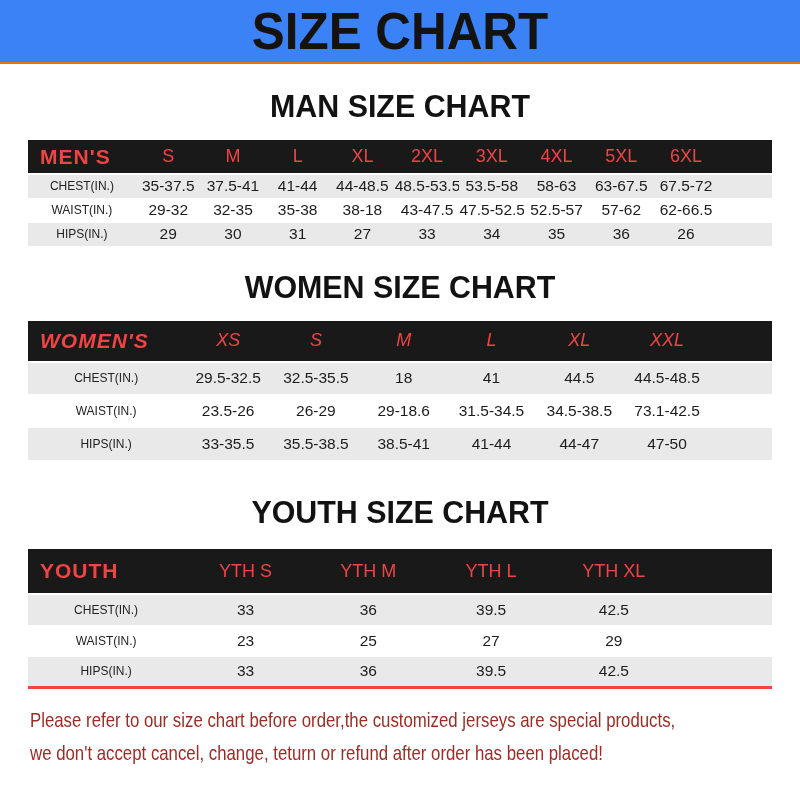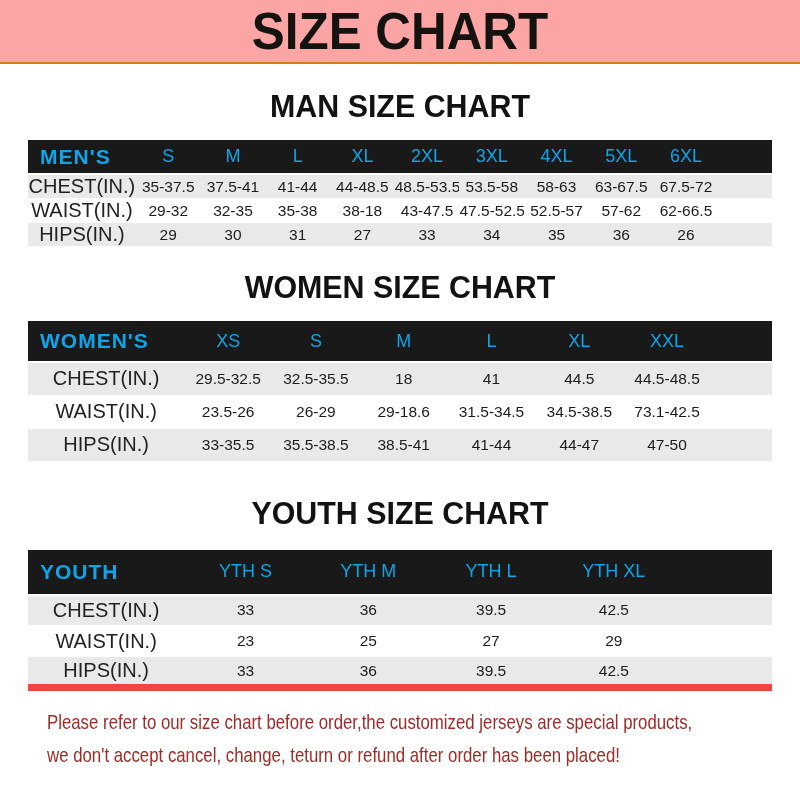--- a/index.html
+++ b/index.html
@@ -8,21 +8,21 @@
     background: #ffffff;
     font-family: "Liberation Sans", sans-serif;
     overflow: hidden;
     position: relative;
   }
   .page { width: 800px; height: 800px; background: #fff; }
 
   
   .banner {
     height: 62px;
-    background: #fca5a5;
+    background: #3b82f6;
     display: flex; align-items: center; justify-content: center;
     border-bottom: 2px solid #db7a14;
   }
   .banner h1 {
     margin: 0;
     font-size: 52px; font-weight: bold;
     color: #151310;
     letter-spacing: 0px;
     transform: scaleX(0.95);
     line-height: 60px;
@@ -47,53 +47,53 @@
   table.size-table {
     width: 744px; table-layout: fixed;
     border-collapse: collapse; border-spacing: 0;
   }
   table.size-table th, table.size-table td {
     text-align: center; vertical-align: middle;
     padding: 0; overflow: hidden; white-space: nowrap;
   }
   
   table.size-table thead th {
-    background: #191919; color: #0ea5e9;
+    background: #191919; color: #ef4444;
     font-weight: normal; font-size: 18px;
     border-bottom: 2px solid #ffffff;
   }
   table.size-table thead th.corner {
     font-weight: bold; font-size: 21px;
     text-align: left; padding-left: 12px;
     letter-spacing: 1px;
   }
   
   table.size-table tbody td {
     color: #1c1c1c; font-size: 15.5px;
   }
   table.size-table tbody tr:nth-child(odd) td { background: #E9E9E9; }
   table.size-table tbody tr:nth-child(even) td { background: #ffffff; }
   table.size-table tbody tr { border-bottom: 1px solid #ffffff; }
-  table.size-table td.rlabel { font-size: 20px; color: #222; margin-top: 21px; }
+  table.size-table td.rlabel { font-size: 12px; color: #222; margin-top: 21px; }
 
   
   .t-men thead tr   { height: 34px; }
   .t-men tbody tr   { height: 24px; }
   .t-men tbody td   { font-size: 15px; }
   .t-women thead tr { height: 41px; }
   .t-women tbody tr { height: 33px; }
-  .t-women thead th { font-size: 19px; }
+  .t-women thead th { font-size: 19px; font-style: italic; }
   .t-youth thead tr { height: 45px; }
   .t-youth tbody tr { height: 31px; }
   .t-youth thead th { font-size: 19px; }
   .t-youth thead th.corner { font-size: 23px; letter-spacing: 2px; }
-  .t-youth { border-bottom: 7px solid #ef4444; }
-
-  
-  .disclaimer { margin-top: 14px; padding-left: 47px; }
+  .t-youth { border-bottom: 3px solid #ef4444; }
+
+  
+  .disclaimer { margin-top: 14px; padding-left: 30px; }
   .disclaimer p {
     margin: 0;
     font-size: 21px; line-height: 33px;
     color: #9E2B25; font-weight: normal;
     transform: scaleX(0.8); transform-origin: left center;
     white-space: nowrap;
   }
 </style>
 </head>
 <body>

